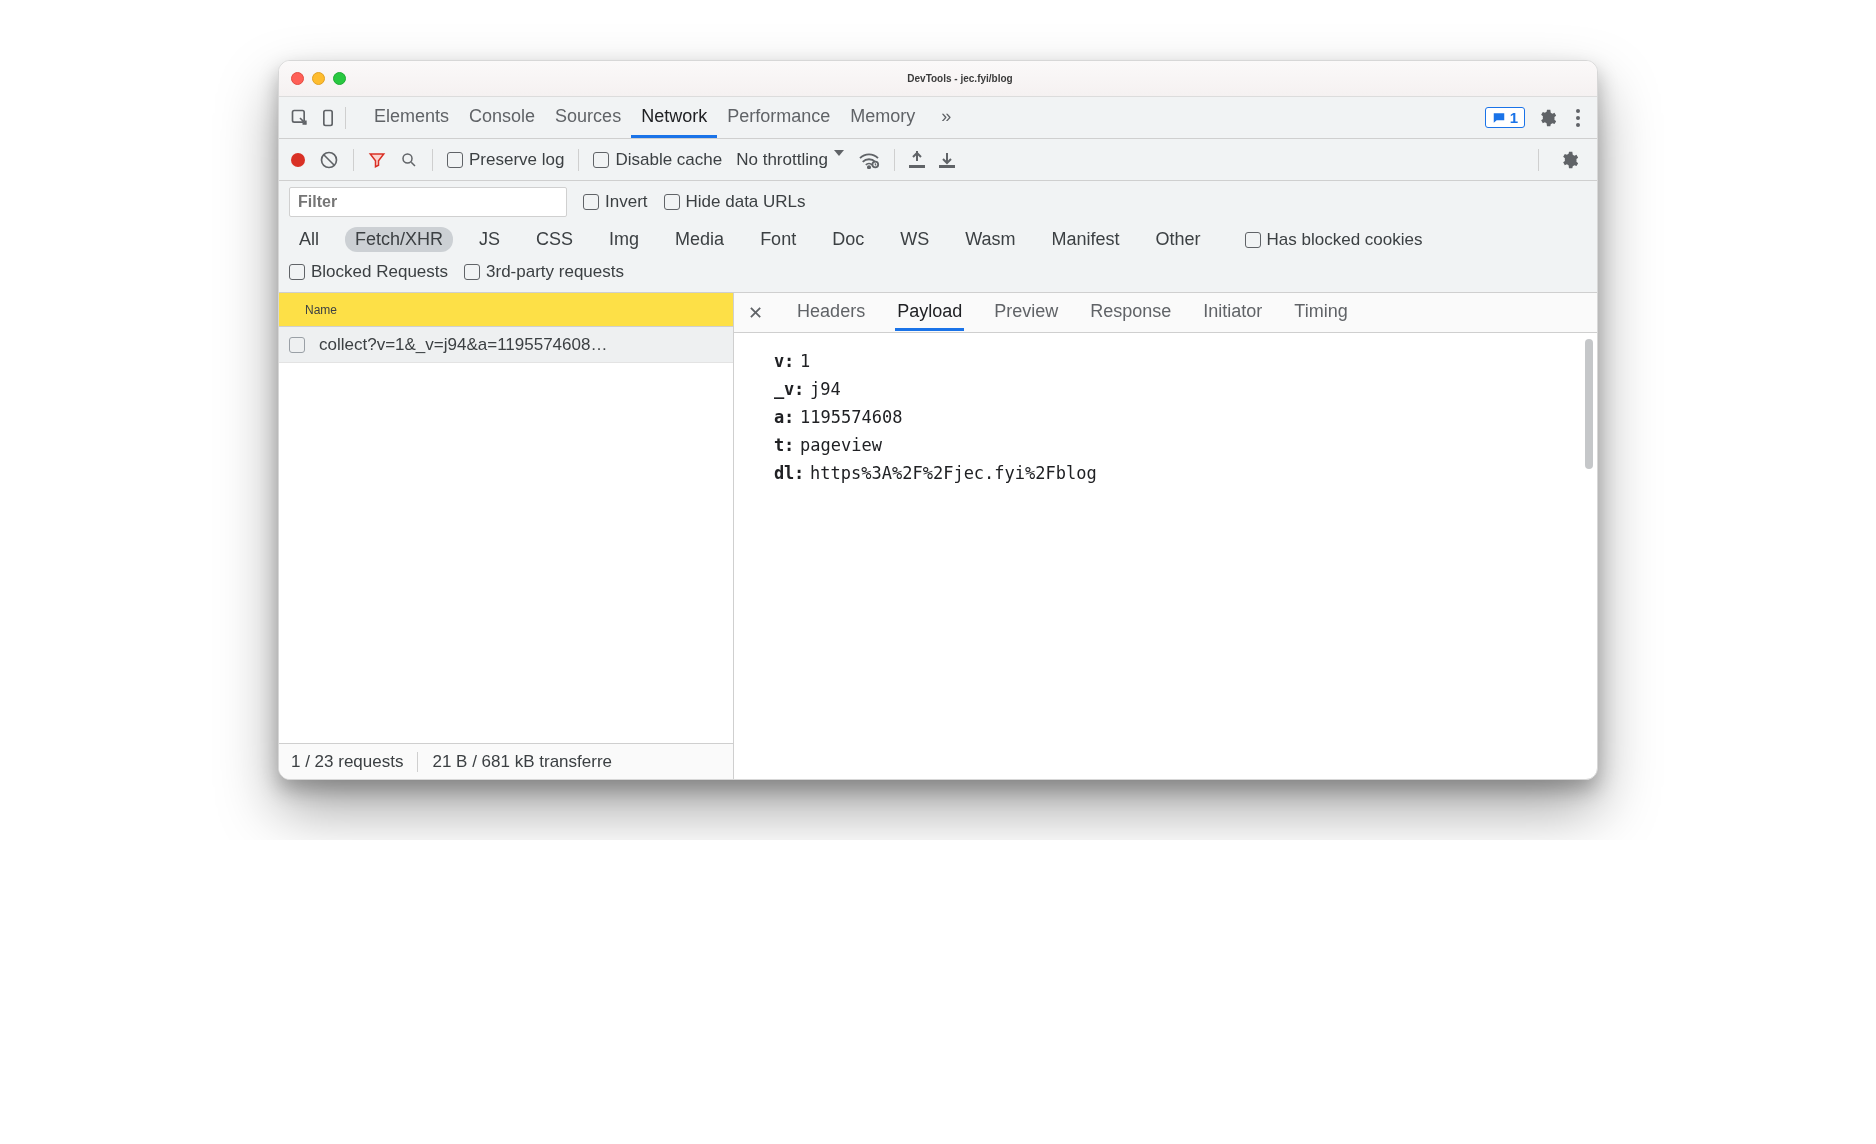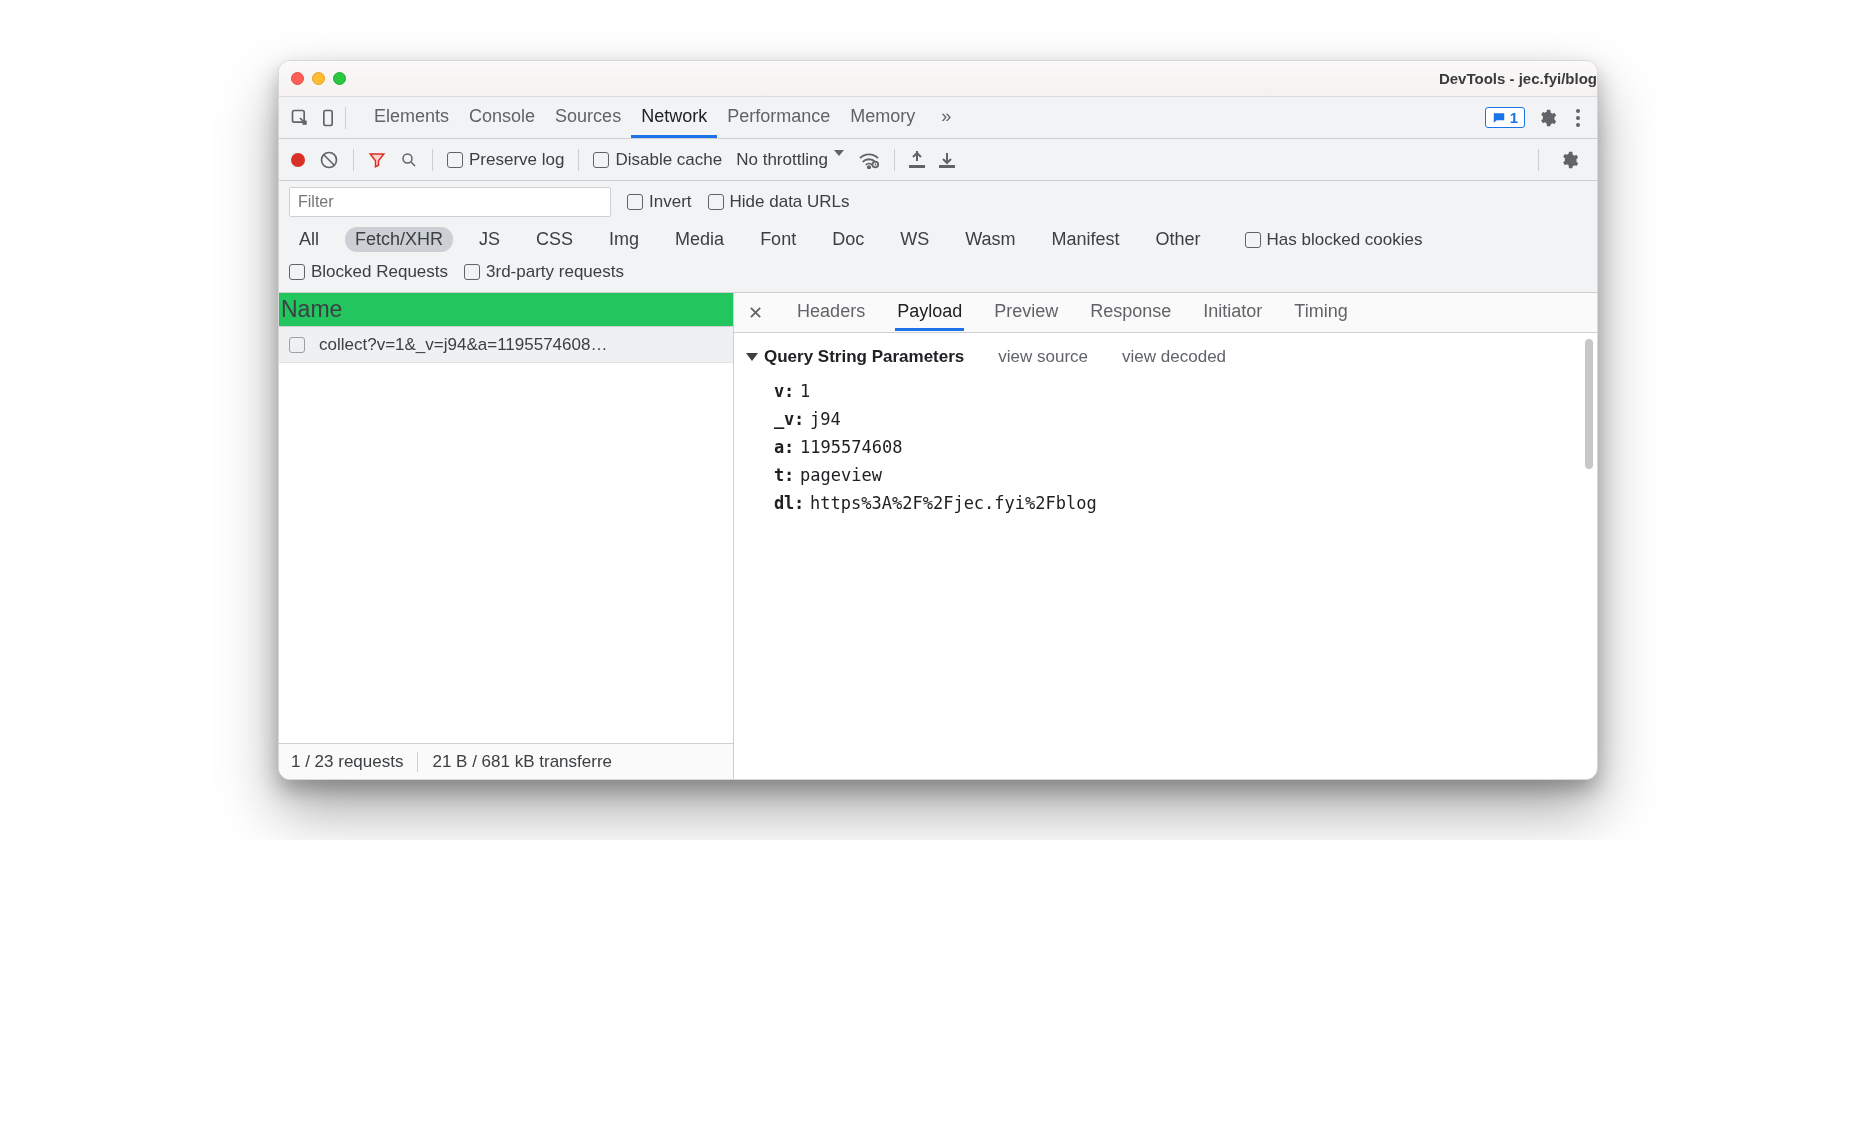--- a/index.html
+++ b/index.html
@@ -30,22 +30,22 @@
     align-items: center;
     padding: 0 12px;
     position: relative;
   }
   .traffic { display:flex; gap:8px; }
   .tl { width:13px; height:13px; border-radius:50%; }
   .tl.red{background:#ff5f57;border:1px solid #e24b41;}
   .tl.yellow{background:#febc2e;border:1px solid #e0a123;}
   .tl.green{background:#28c840;border:1px solid #1faa34;}
   .titlebar-title{
-    position:absolute; left:0; right:0; text-align:right;
-    font-size:15px; font-weight:600; color:#3b3b3b;margin-left:44px;
+    position:absolute; left:0; right:0; text-align:center;
+    font-size:10px; font-weight:600; color:#3b3b3b;margin-left:44px;
   }
   .tabs {
     height: 42px;
     background: #f1f3f4;
     border-bottom: 1px solid #cfcfcf;
     display:flex; align-items:center;
     padding: 0 10px;
     gap: 6px;
   }
   .tab-icon { width:22px; height:22px; display:flex;align-items:center;justify-content:center;color:#606367;}
@@ -73,33 +73,33 @@
   .cb{width:16px;height:16px;border:1.5px solid #606367;border-radius:3px;display:inline-block;vertical-align:middle;margin-right:6px;}
   .tb-label{font-size:17px;color:#3c4043;}
   .throttle{color:#3c4043;font-size:17px;display:flex;align-items:flex-start;gap:6px;}
   .filterbar{
     background:#f1f3f4;padding:6px 10px 10px 10px;
     border-bottom:1px solid #cfcfcf;
     display:flex;flex-direction:column;gap:10px;
   }
   .frow{display:flex;align-items:center;gap:16px;flex-wrap:wrap;}
   .filter-input{
-    width:322px;height:30px;border:1px solid #d0d0d0;background:#fff;
-    padding:0 8px;font-size:16px;color:#5f6368;border-radius:2px;
+    width:278px;height:30px;border:1px solid #d0d0d0;background:#fff;
+    padding:0 8px;font-size:16px;color:#5f6368;border-radius:2px;font-weight:bold;
   }
   .pill{font-size:18px;color:#3c4043;padding:2px 10px;border-radius:12px;cursor:pointer;}
   .pill.active{background:#ccd0d4;}
   .cb-lbl{font-size:17px;color:#3c4043;display:flex;align-items:center;}
   .content{flex:1;display:flex;min-height:0;}
   .left{
     width:455px;border-right:1px solid #cfcfcf;display:flex;flex-direction:column;
   }
   .col-hdr{
     height:34px;border-bottom:1px solid #cfcfcf;display:flex;align-items:center;
-    padding:0 2px;font-size:23px;color:#3c4043;background:#22c55e;
+    padding:0 26px;font-size:12px;color:#3c4043;background:#fde047;
   }
   .req-list{flex:1;overflow:hidden;}
   .req-row{
     height:36px;display:flex;align-items:center;padding:0 10px;gap:8px;
     background:#eef0f1;font-size:17px;color:#3c4043;border-bottom:1px solid #e3e3e3;
     white-space:nowrap;overflow:hidden;text-overflow:ellipsis;
   }
   .status{
     height:36px;border-top:1px solid #cfcfcf;display:flex;align-items:center;
     padding:0 12px;font-size:17px;color:#3c4043;gap:14px;background:#fafafa;
@@ -322,28 +322,20 @@
             <div class="dtab">Headers</div>
             <div class="dtab active">Payload</div>
             <div class="dtab">Preview</div>
             <div class="dtab">Response</div>
             <div class="dtab">Initiator</div>
             <div class="dtab">Timing</div>
           </div>
       </div>
       <div class="payload">
         <div class="scrollbar"></div>
-        <div class="phdr">
-          <span class="title">
-            <span class="tri"></span>
-            <span>Query String Parameters</span>
-          </span>
-          <span class="link">view source</span>
-          <span class="link">view decoded</span>
-        </div>
         <div id="params">
             <div class="kv"><span class="k">v:</span><span class="v">1</span></div>
             <div class="kv"><span class="k">_v:</span><span class="v">j94</span></div>
             <div class="kv"><span class="k">a:</span><span class="v">1195574608</span></div>
             <div class="kv"><span class="k">t:</span><span class="v">pageview</span></div>
             <div class="kv"><span class="k">dl:</span><span class="v">https%3A%2F%2Fjec.fyi%2Fblog</span></div>
           </div>
       </div>
     </div>
   </div>

